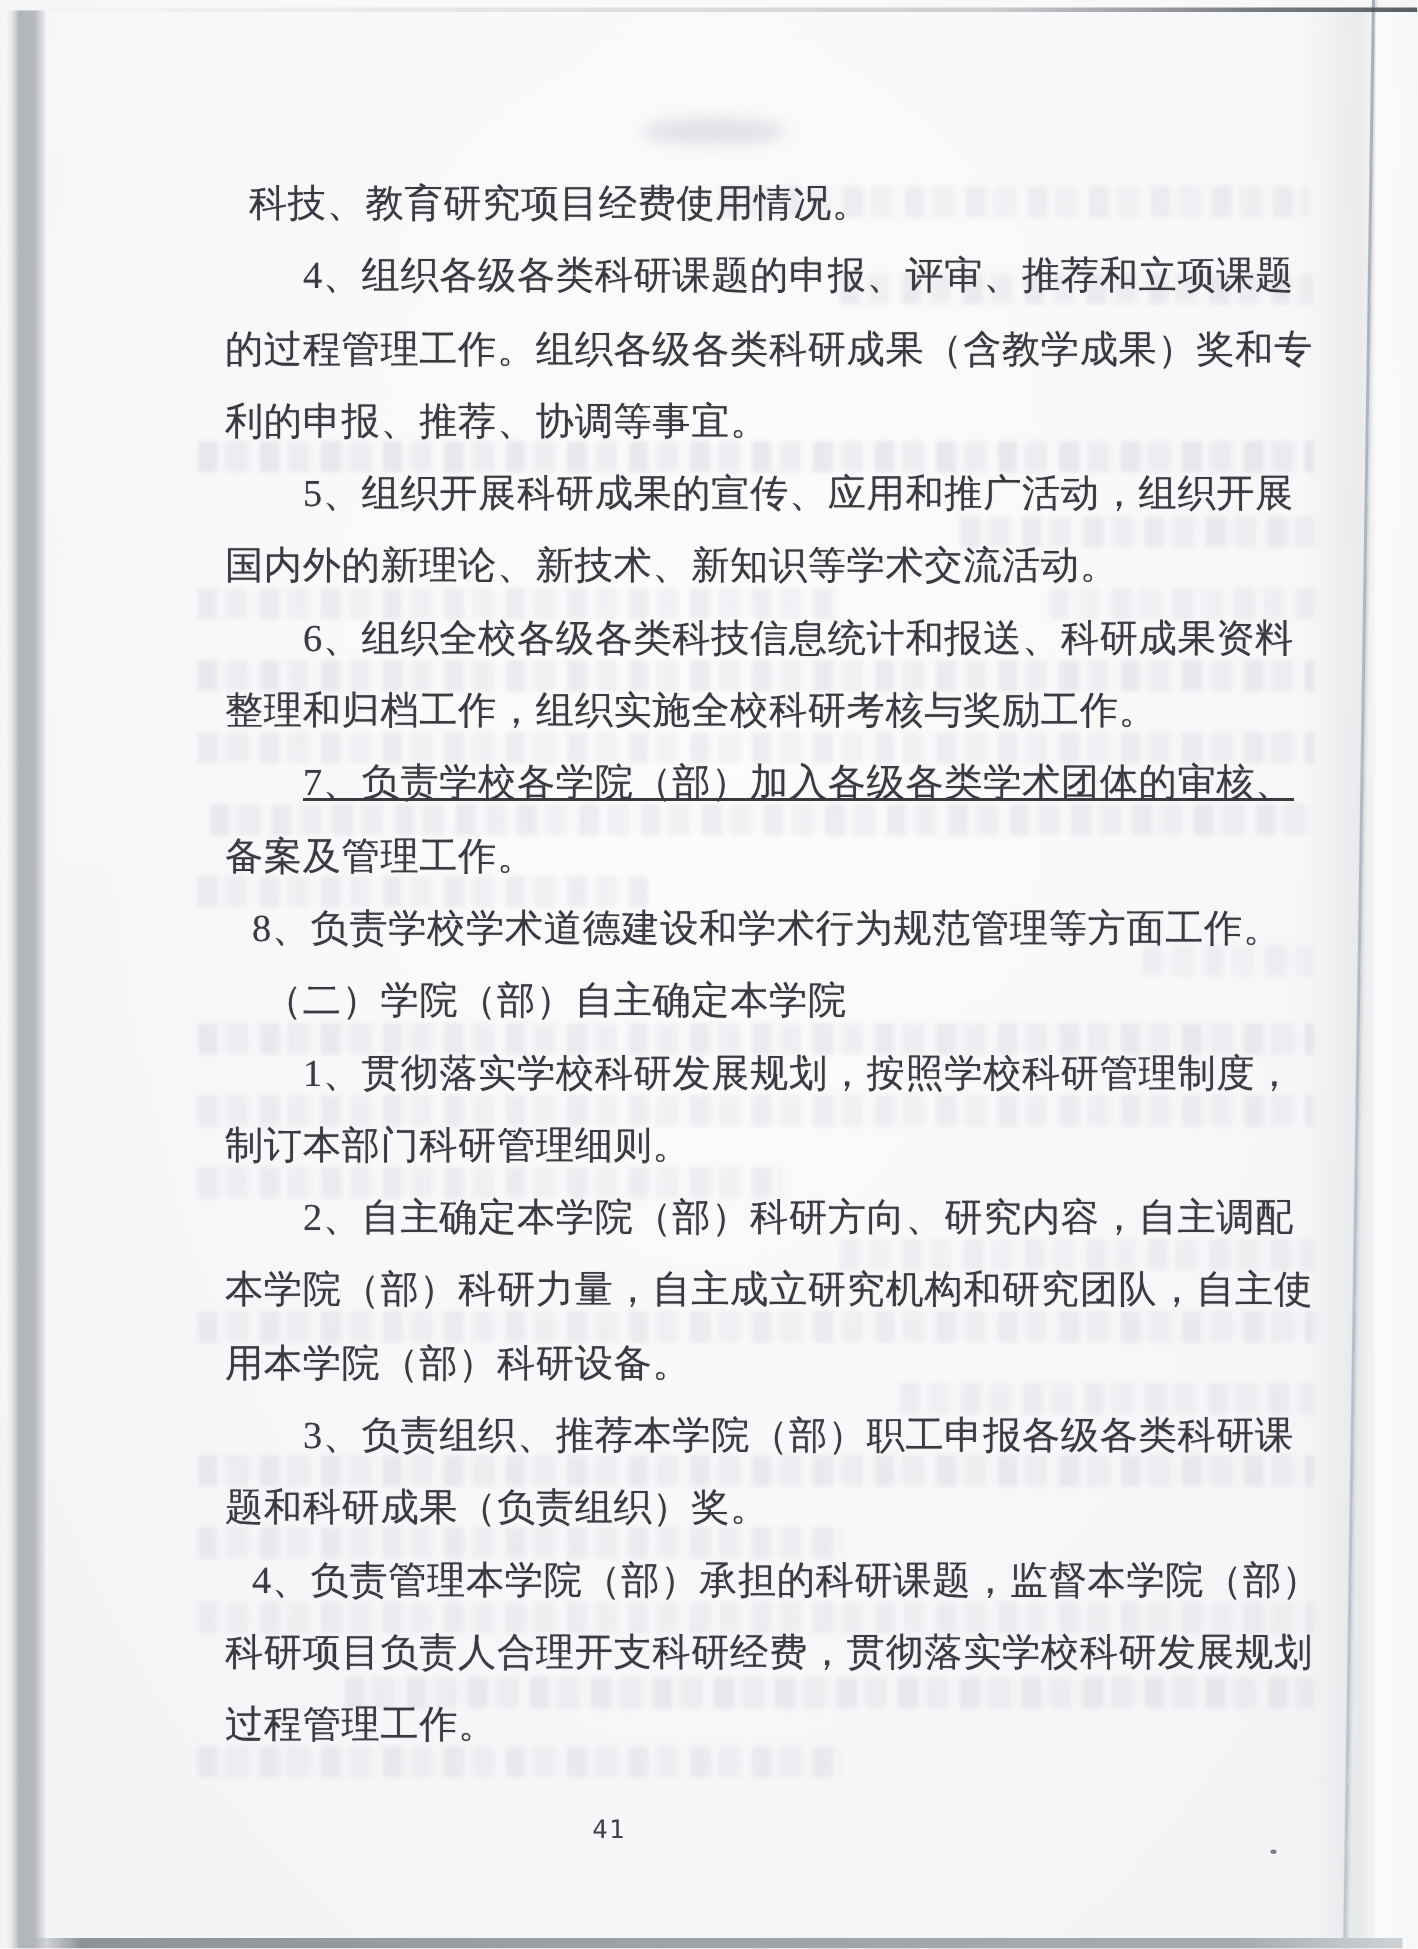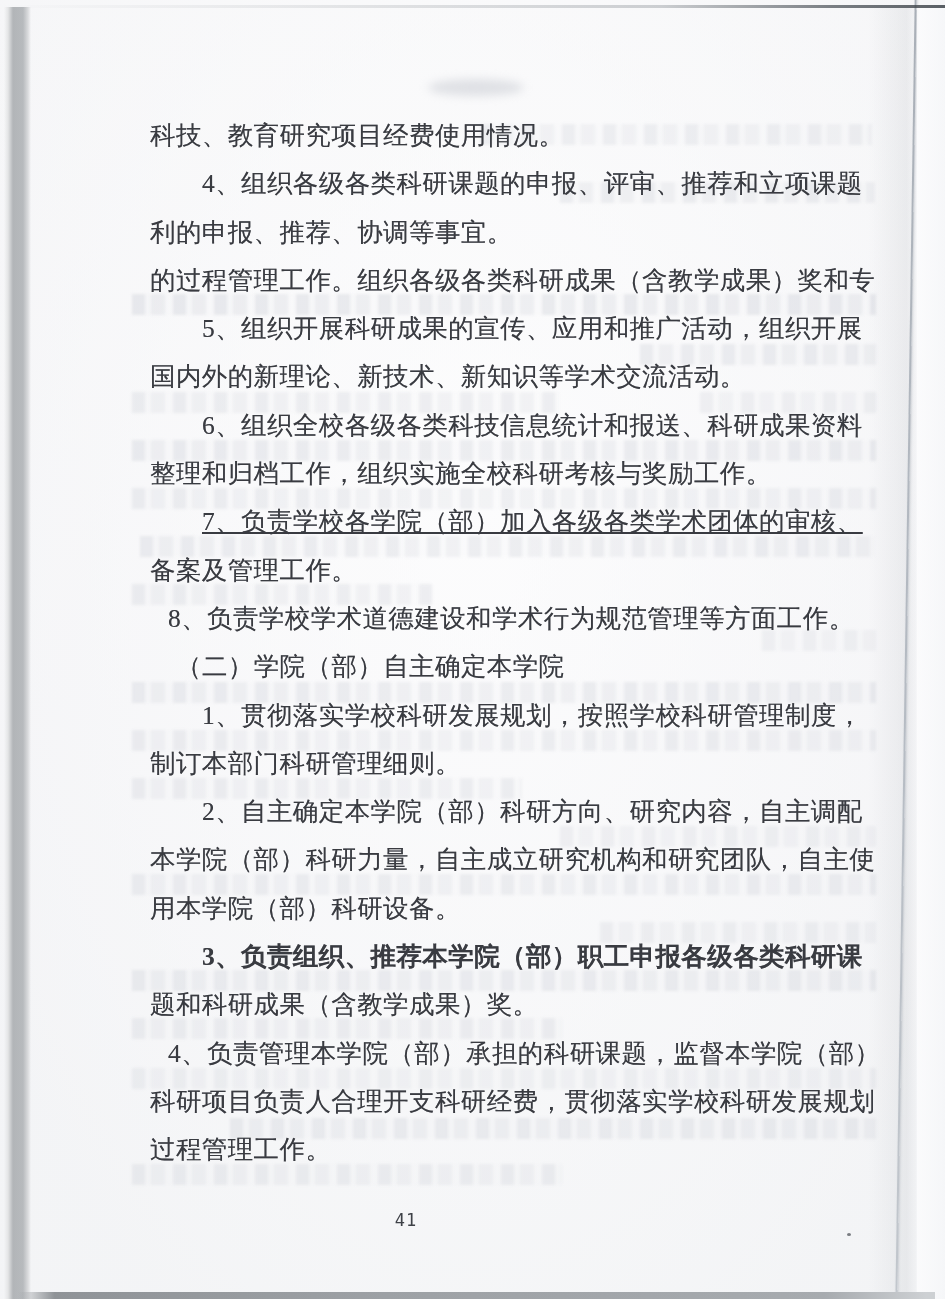--- a/index.html
+++ b/index.html
@@ -103,39 +103,39 @@
       <div class="bleed" style="left: 132px; top: 874px; width: 744px; opacity: 0.46;"></div>
       <div class="bleed" style="left: 600px; top: 922px; width: 276px; opacity: 0.4;"></div>
       <div class="bleed" style="left: 132px; top: 970px; width: 744px; opacity: 0.5;"></div>
       <div class="bleed" style="left: 132px; top: 1018px; width: 430px; opacity: 0.44;"></div>
       <div class="bleed" style="left: 132px; top: 1068px; width: 744px; opacity: 0.38;"></div>
       <div class="bleed" style="left: 230px; top: 1118px; width: 646px; opacity: 0.5;"></div>
       <div class="bleed" style="left: 132px; top: 1164px; width: 430px; opacity: 0.44;"></div>
     </div>
 
   <div class="text-block">
-      <div class="line" style="padding-left: 0px;">科技、教育研究项目经费使用情况。</div>
+      <div class="line" style="padding-left: 0px; margin-left: 16px;">科技、教育研究项目经费使用情况。</div>
       <div class="line" style="padding-left: 52px;">4、组织各级各类科研课题的申报、评审、推荐和立项课题</div>
+      <div class="line" style="padding-left: 0px;">的过程管理工作。组织各级各类科研成果（含教学成果）奖和专</div>
       <div class="line" style="padding-left: 0px;">利的申报、推荐、协调等事宜。</div>
-      <div class="line" style="padding-left: 0px;">的过程管理工作。组织各级各类科研成果（含教学成果）奖和专</div>
       <div class="line" style="padding-left: 52px;">5、组织开展科研成果的宣传、应用和推广活动，组织开展</div>
       <div class="line" style="padding-left: 0px;">国内外的新理论、新技术、新知识等学术交流活动。</div>
       <div class="line" style="padding-left: 52px;">6、组织全校各级各类科技信息统计和报送、科研成果资料</div>
       <div class="line" style="padding-left: 0px;">整理和归档工作，组织实施全校科研考核与奖励工作。</div>
       <div class="line" style="padding-left: 52px; text-decoration: underline;">7、负责学校各学院（部）加入各级各类学术团体的审核、</div>
       <div class="line" style="padding-left: 0px;">备案及管理工作。</div>
       <div class="line" style="padding-left: 18px;">8、负责学校学术道德建设和学术行为规范管理等方面工作。</div>
       <div class="line" style="padding-left: 26px;">（二）学院（部）自主确定本学院</div>
       <div class="line" style="padding-left: 52px;">1、贯彻落实学校科研发展规划，按照学校科研管理制度，</div>
       <div class="line" style="padding-left: 0px;">制订本部门科研管理细则。</div>
       <div class="line" style="padding-left: 52px;">2、自主确定本学院（部）科研方向、研究内容，自主调配</div>
       <div class="line" style="padding-left: 0px;">本学院（部）科研力量，自主成立研究机构和研究团队，自主使</div>
       <div class="line" style="padding-left: 0px;">用本学院（部）科研设备。</div>
-      <div class="line" style="padding-left: 52px; font-weight: bold;">3、负责组织、推荐本学院（部）职工申报各级各类科研课</div>
-      <div class="line" style="padding-left: 0px;">题和科研成果（含教学成果）奖。</div>
+      <div class="line" style="padding-left: 52px;">3、负责组织、推荐本学院（部）职工申报各级各类科研课</div>
+      <div class="line" style="padding-left: 0px;">题和科研成果（负责组织）奖。</div>
       <div class="line" style="padding-left: 18px;">4、负责管理本学院（部）承担的科研课题，监督本学院（部）</div>
       <div class="line" style="padding-left: 0px;">科研项目负责人合理开支科研经费，贯彻落实学校科研发展规划</div>
       <div class="line" style="padding-left: 0px;">过程管理工作。</div>
     </div>
 
   <div class="page-number">41</div>
 
   <div class="smudge"></div>
   <div class="speck"></div>
   <div class="fold-shadow"></div>

